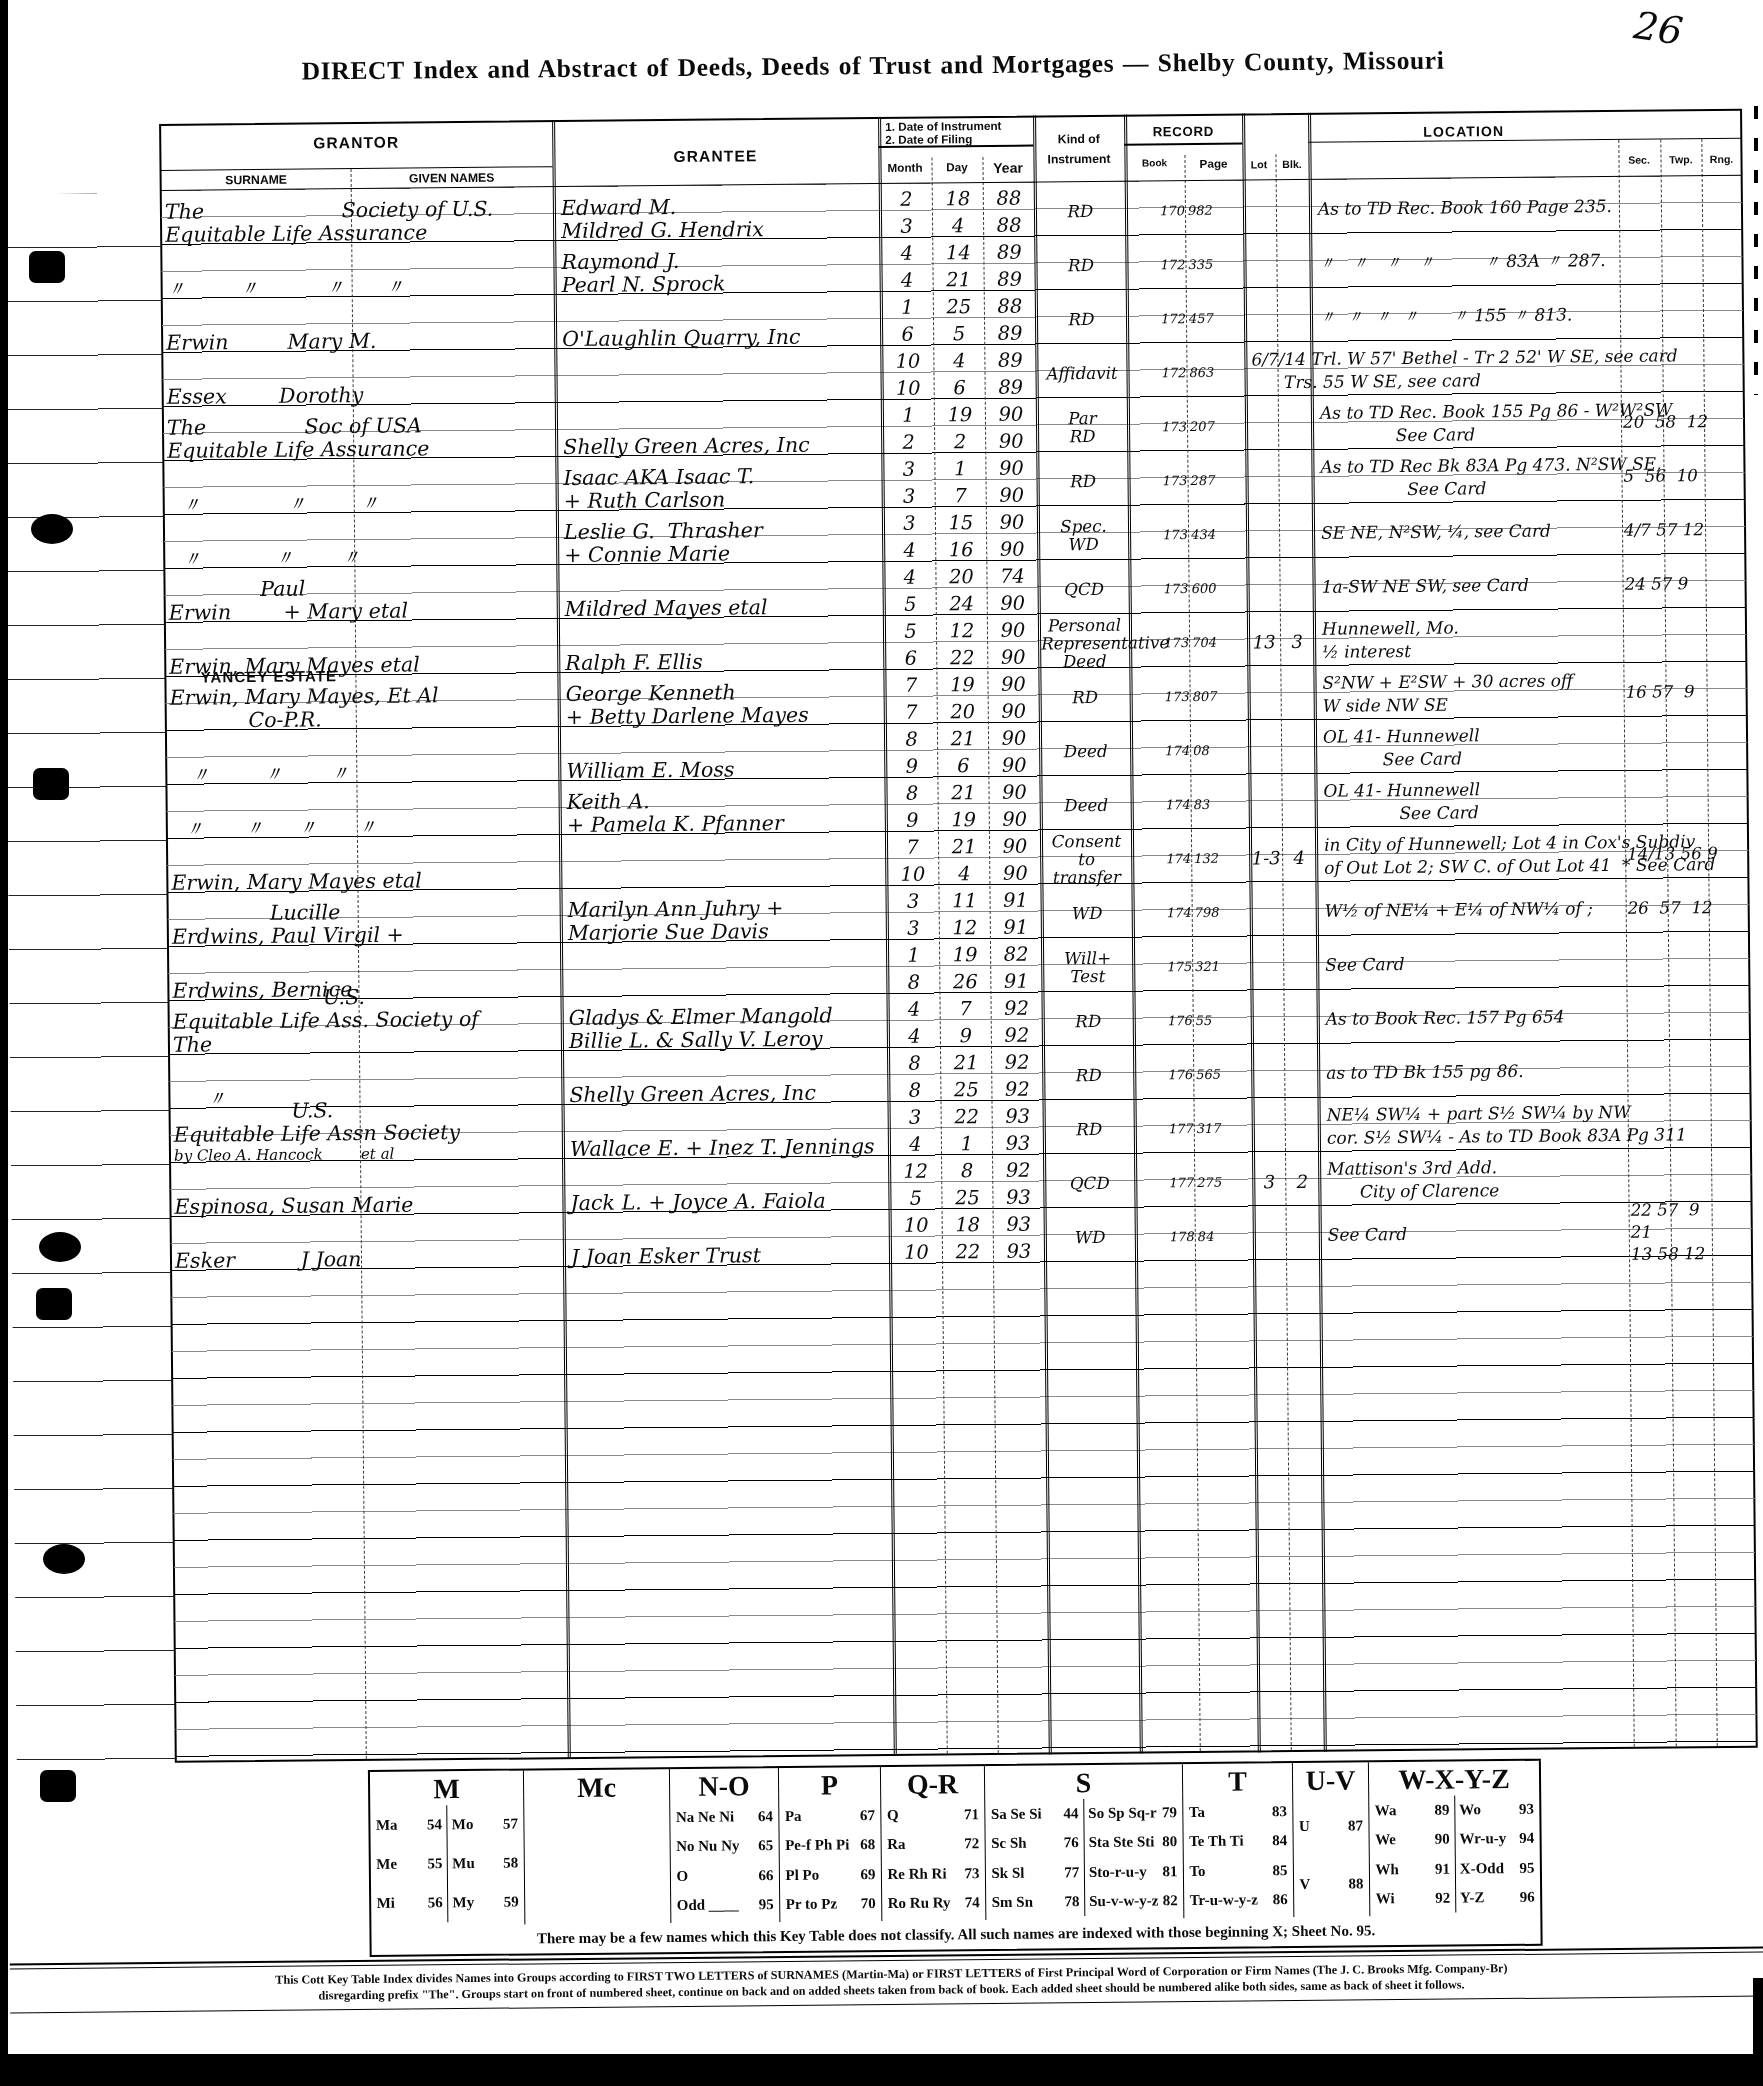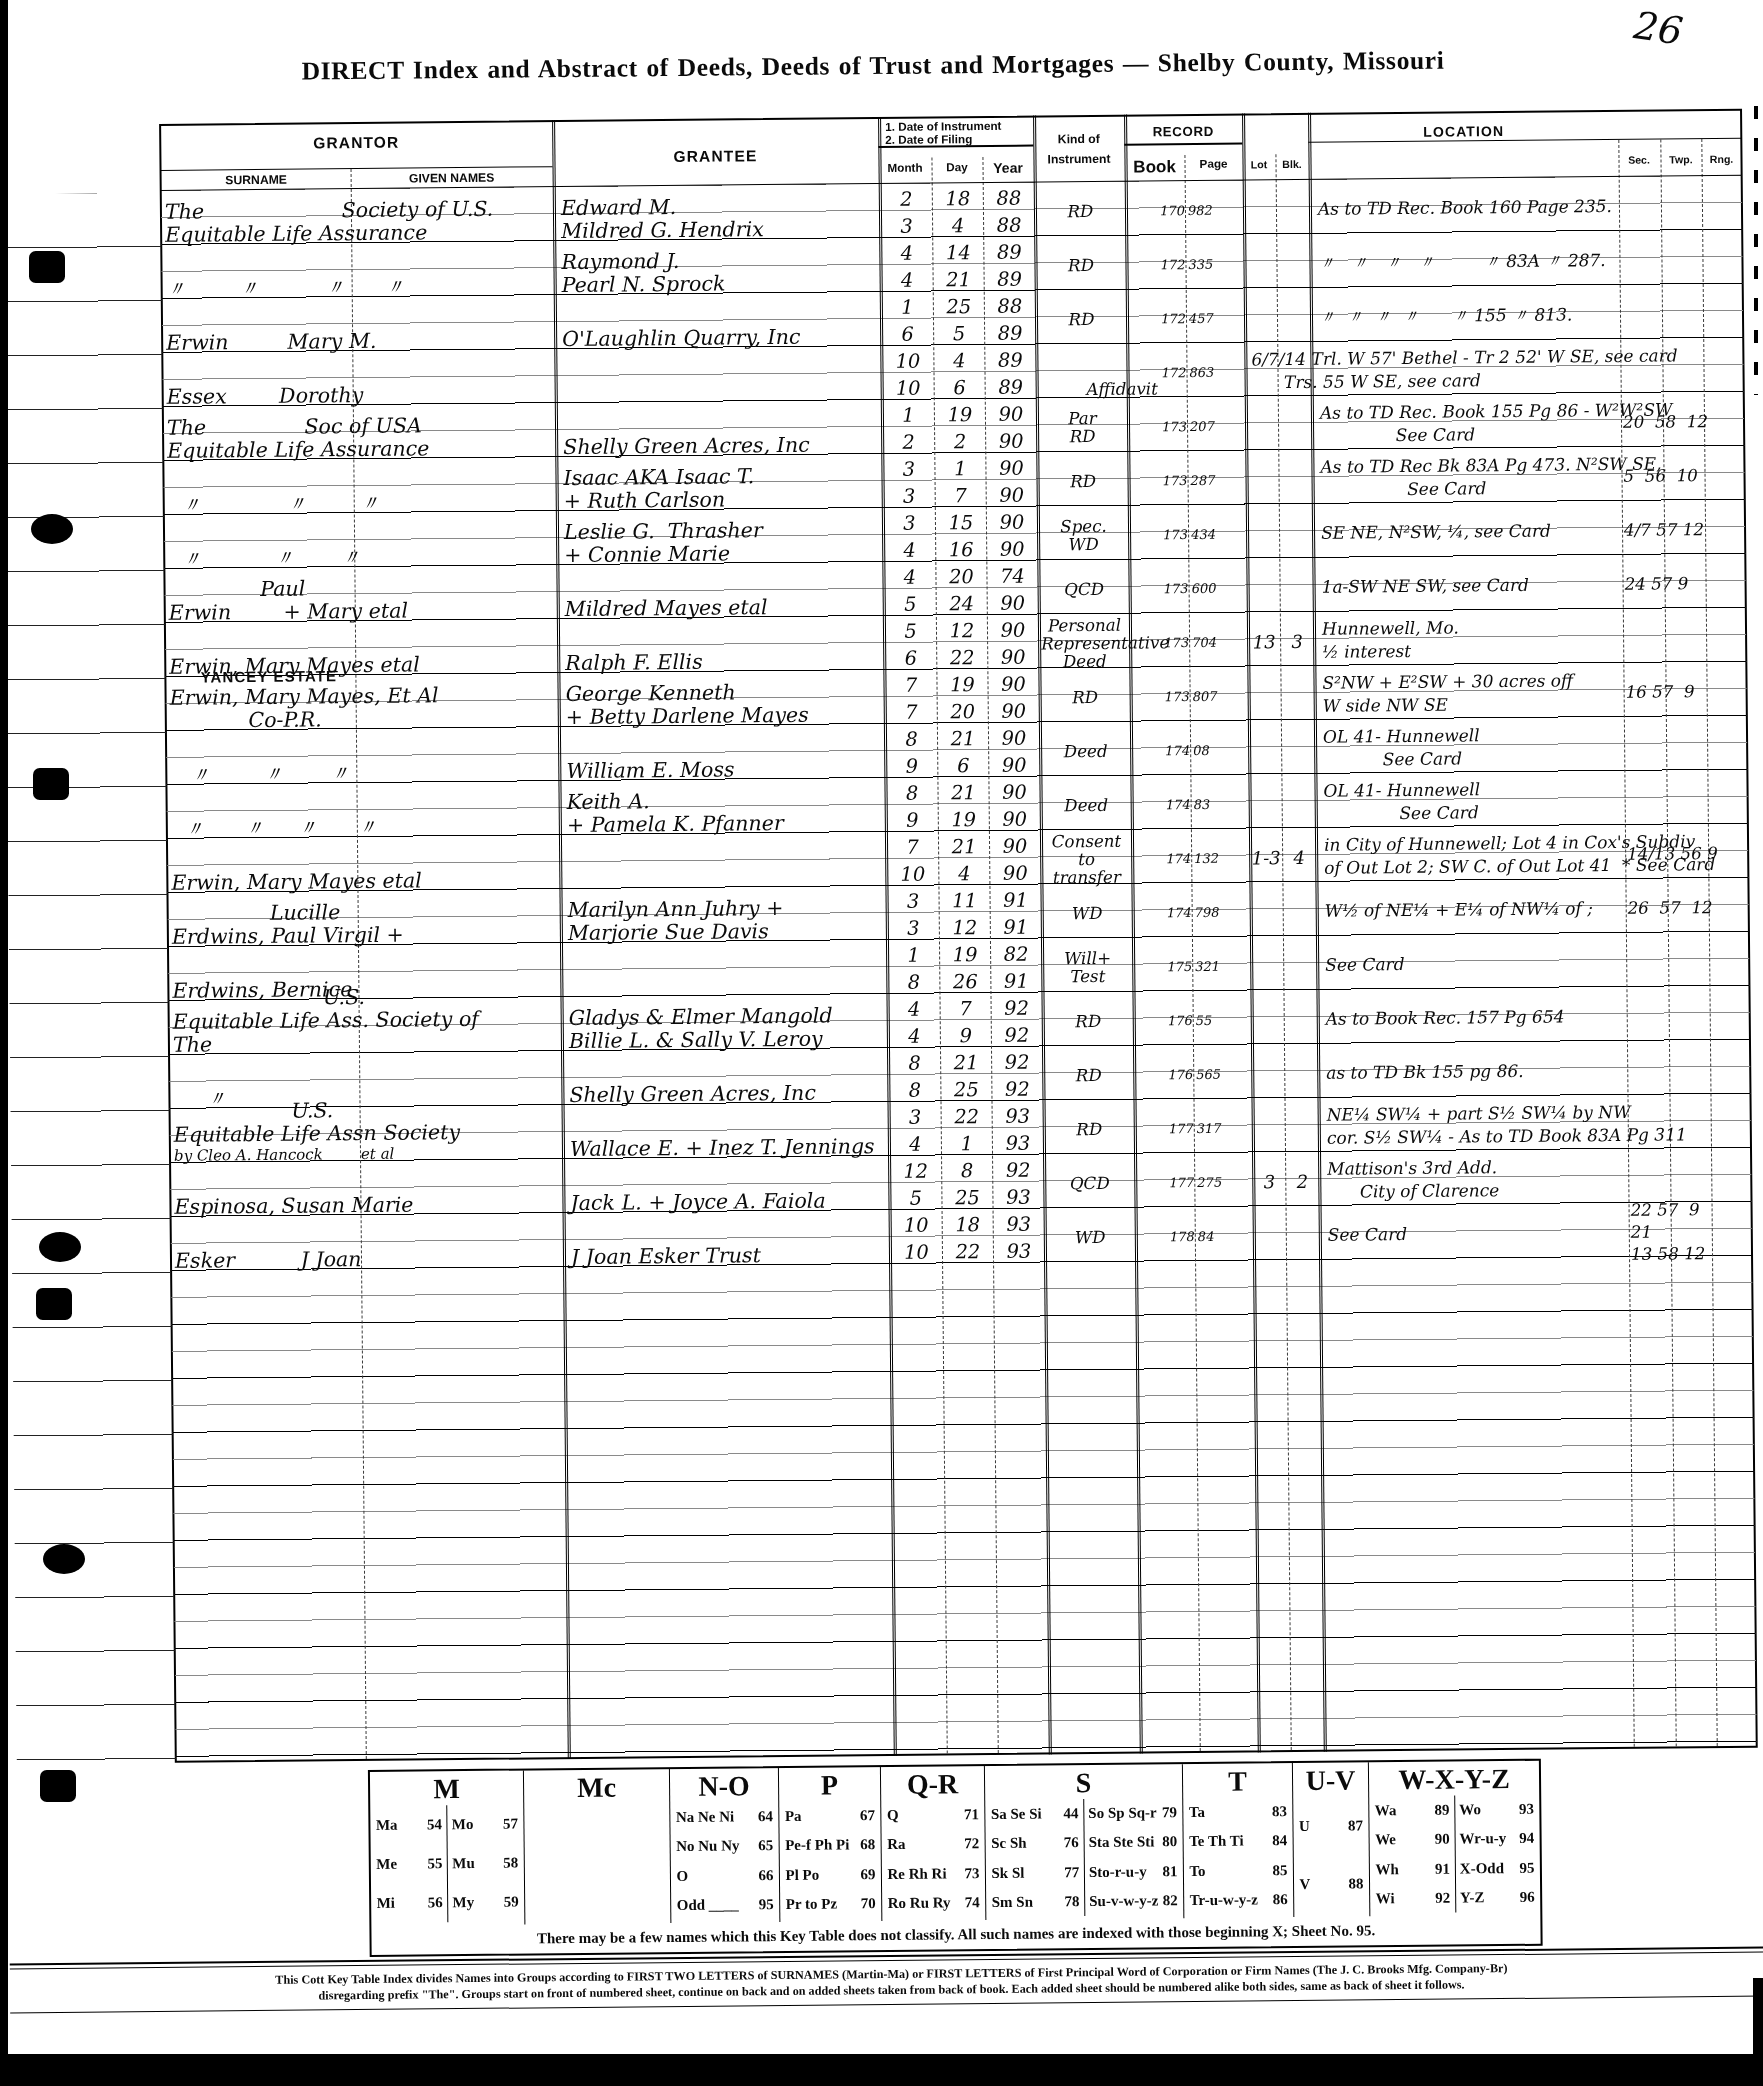--- a/index.html
+++ b/index.html
@@ -109,21 +109,21 @@
     <div class="hlabel" style="left:358px;top:167px;width:202px;font-size:12.2px">GIVEN NAMES</div>
     <div class="hlabel" style="left:560px;top:146px;width:326px;font-size:15.6px;letter-spacing:1.1px">GRANTEE</div>
     <div class="hlabel" style="left:893px;top:120px;width:150px;font-size:11.7px;text-align:left">1. Date of Instrument</div>
     <div class="hlabel" style="left:893px;top:133px;width:150px;font-size:11.7px;text-align:left">2. Date of Filing</div>
     <div class="hlabel" style="left:886px;top:161px;width:53px;font-size:11.7px">Month</div>
     <div class="hlabel" style="left:939px;top:161px;width:51px;font-size:11.7px">Day</div>
     <div class="hlabel" style="left:990px;top:161px;width:51px;font-size:14px">Year</div>
     <div class="hlabel" style="left:1041px;top:134px;width:91px;font-size:12.2px">Kind of</div>
     <div class="hlabel" style="left:1041px;top:154px;width:91px;font-size:12.2px">Instrument</div>
     <div class="hlabel" style="left:1132px;top:127px;width:118px;font-size:13.3px;letter-spacing:0.6px">RECORD</div>
-    <div class="hlabel" style="left:1132px;top:160px;width:60px;font-size:17px">Book</div>
+    <div class="hlabel" style="left:1132px;top:160px;width:60px;font-size:10px">Book</div>
     <div class="hlabel" style="left:1192px;top:160px;width:58px;font-size:11.7px">Page</div>
     <div class="hlabel" style="left:1250px;top:162px;width:33px;font-size:10.6px">Lot</div>
     <div class="hlabel" style="left:1283px;top:162px;width:33px;font-size:10.6px">Blk.</div>
     <div class="hlabel" style="left:1316px;top:129px;width:311px;font-size:14px;letter-spacing:1.1px">LOCATION</div>
     <div class="hlabel" style="left:1626px;top:161px;width:41px;font-size:10.6px">Sec.</div>
     <div class="hlabel" style="left:1668px;top:161px;width:41px;font-size:10.6px">Twp.</div>
     <div class="hlabel" style="left:1709px;top:161px;width:40px;font-size:10.6px">Rng.</div>
 
     <div id="entries">
         <div class="cell hw" style="left: 172px; top: 186px; width: 386px; height: 54px; padding-bottom: 2.2px;"><div class="line">The                     Society of U.S.</div><div class="line">Equitable Life Assurance</div></div>
@@ -163,21 +163,21 @@
         <div class="rec hw" style="left: 1195px; top: 294px; width: 56px; height: 54px;">457</div>
         <div class="loccell hw" style="left: 1325px; top: 294px; width: 303px; height: 54px;"><div class="line">〃  〃  〃  〃      〃 155 〃 813.</div></div>
         <div class="cell hw" style="left: 172px; top: 348px; width: 386px; height: 54px; padding-bottom: 2.2px;"><div class="line">Essex        Dorothy</div></div>
         <div class="cell hw" style="left: 568px; top: 348px; width: 317px; height: 54px; padding-bottom: 2.2px;"></div>
         <div class="dcell hw" style="left: 888px; top: 348px; width: 51px; height: 27px;">10</div>
         <div class="dcell hw" style="left: 940px; top: 348px; width: 50px; height: 27px;">4</div>
         <div class="dcell hw" style="left: 991px; top: 348px; width: 50px; height: 27px;">89</div>
         <div class="dcell hw" style="left: 888px; top: 375px; width: 51px; height: 27px;">10</div>
         <div class="dcell hw" style="left: 940px; top: 375px; width: 50px; height: 27px;">6</div>
         <div class="dcell hw" style="left: 991px; top: 375px; width: 50px; height: 27px;">89</div>
-        <div class="kcellw hw" style="left: 1044px; top: 364px; width: 87px; height: 54px; margin-left: 40px;"><div class="line">Affidavit</div></div>
+        <div class="kcellw hw" style="left: 1044px; top: 348px; width: 87px; height: 54px;"><div class="line">Affidavit</div></div>
         <div class="rec hw" style="left: 1134px; top: 348px; width: 58px; height: 54px; justify-content: flex-end;">172</div>
         <div class="rec hw" style="left: 1195px; top: 348px; width: 56px; height: 54px;">863</div>
         <div class="loccell hw" style="left: 1257px; top: 348px; width: 303px; height: 54px;"><div class="line">6/7/14 Trl. W 57' Bethel - Tr 2 52' W SE, see card</div><div class="line">      Trs. 55 W SE, see card</div></div>
         <div class="cell hw" style="left: 172px; top: 402px; width: 386px; height: 54px; padding-bottom: 2.2px;"><div class="line">The               Soc of USA</div><div class="line">Equitable Life Assurance</div></div>
         <div class="cell hw" style="left: 568px; top: 402px; width: 317px; height: 54px; padding-bottom: 2.2px;"><div class="line">Shelly Green Acres, Inc</div></div>
         <div class="dcell hw" style="left: 888px; top: 402px; width: 51px; height: 27px;">1</div>
         <div class="dcell hw" style="left: 940px; top: 402px; width: 50px; height: 27px;">19</div>
         <div class="dcell hw" style="left: 991px; top: 402px; width: 50px; height: 27px;">90</div>
         <div class="dcell hw" style="left: 888px; top: 429px; width: 51px; height: 27px;">2</div>
         <div class="dcell hw" style="left: 940px; top: 429px; width: 50px; height: 27px;">2</div>

